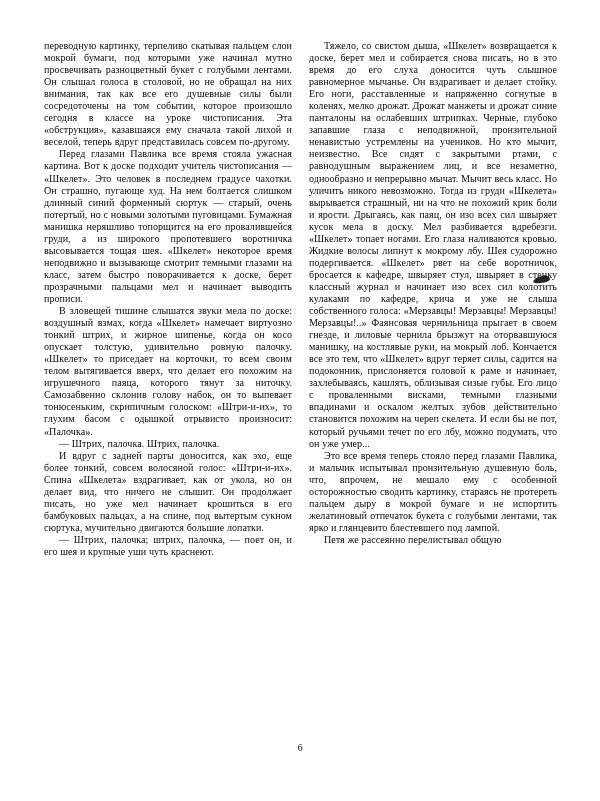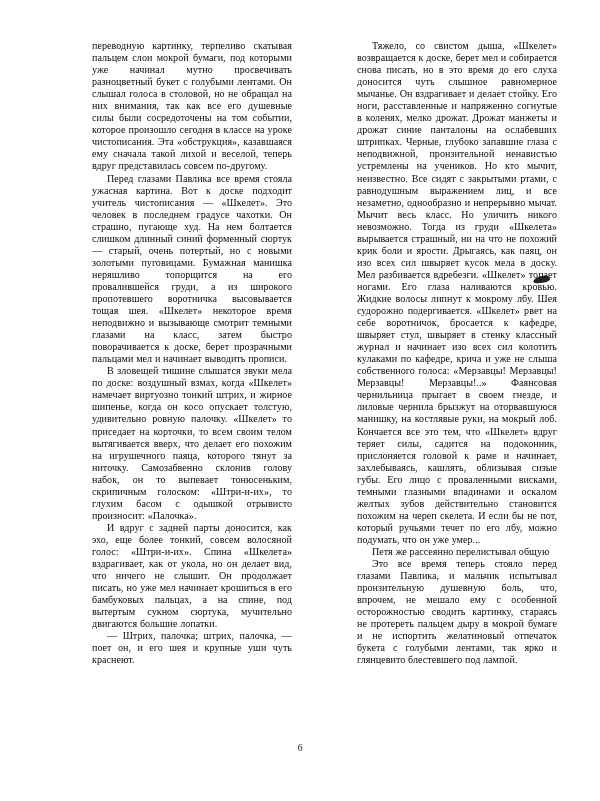--- a/index.html
+++ b/index.html
@@ -56,21 +56,20 @@
     text-indent: 0;
   }
 
   .column p.dialogue {
     text-indent: 15px;
   }
 
   
   .column p {
     text-align-last: left;
-    margin-left: 48px;
   }
 
   .page-number {
     position: absolute;
     left: 0;
     top: 742px;
     width: 600px;
     text-align: center;
     font-size: 9.5px;
     line-height: 12px;
@@ -96,28 +95,29 @@
 <body>
 
 <div class="page">
 
   <div class="page-body">
 
     <div class="column">
       <p class="cont">переводную картинку, терпеливо скатывая пальцем слои мокрой бумаги, под которыми уже начинал мутно просвечивать разноцветный букет с голубыми лентами. Он слышал голоса в столовой, но не обращал на них внимания, так как все его душевные силы были сосредоточены на том событии, которое произошло сегодня в классе на уроке чистописания. Эта «обструкция», казавшаяся ему сначала такой лихой и веселой, теперь вдруг представилась совсем по-другому.</p>
       <p>Перед глазами Павлика все время стояла ужасная картина. Вот к доске подходит учитель чистописания — «Шкелет». Это человек в последнем градусе чахотки. Он страшно, пугающе худ. На нем болтается слишком длинный синий форменный сюртук — старый, очень потертый, но с новыми золотыми пуговицами. Бумажная манишка неряшливо топорщится на его провалившейся груди, а из широкого пропотевшего воротничка высовывается тощая шея. «Шкелет» некоторое время неподвижно и вызывающе смотрит темными глазами на класс, затем быстро поворачивается к доске, берет прозрачными пальцами мел и начинает выводить прописи.</p>
       <p>В зловещей тишине слышатся звуки мела по доске: воздушный взмах, когда «Шкелет» намечает виртуозно тонкий штрих, и жирное шипенье, когда он косо опускает толстую, удивительно ровную палочку. «Шкелет» то приседает на корточки, то всем своим телом вытягивается вверх, что делает его похожим на игрушечного паяца, которого тянут за ниточку. Самозабвенно склонив голову набок, он то выпевает тонюсеньким, скрипичным голоском: «Штри-и-их», то глухим басом с одышкой отрывисто произносит: «Палочка».</p>
+      <p class="dialogue">— Штрих, палочка. Штрих, палочка.</p>
       <p>И вдруг с задней парты доносится, как эхо, еще более тонкий, совсем волосяной голос: «Штри-и-их». Спина «Шкелета» вздрагивает, как от укола, но он делает вид, что ничего не слышит. Он продолжает писать, но уже мел начинает крошиться в его бамбуковых пальцах, а на спине, под вытертым сукном сюртука, мучительно двигаются большие лопатки.</p>
       <p class="dialogue">— Штрих, палочка; штрих, палочка, — поет он, и его шея и крупные уши чуть краснеют.</p>
     </div>
 
     <div class="column">
       <p>Тяжело, со свистом дыша, «Шкелет» возвращается к доске, берет мел и собирается снова писать, но в это время до его слуха доносится чуть слышное равномерное мычанье. Он вздрагивает и делает стойку. Его ноги, расставленные и напряженно согнутые в коленях, мелко дрожат. Дрожат манжеты и дрожат синие панталоны на ослабевших штрипках. Черные, глубоко запавшие глаза с неподвижной, пронзительной ненавистью устремлены на учеников. Но кто мычит, неизвестно. Все сидят с закрытыми ртами, с равнодушным выражением лиц, и все незаметно, однообразно и непрерывно мычат. Мычит весь класс. Но уличить никого невозможно. Тогда из груди «Шкелета» вырывается страшный, ни на что не похожий крик боли и ярости. Дрыгаясь, как паяц, он изо всех сил швыряет кусок мела в доску. Мел разбивается вдребезги. «Шкелет» топает ногами. Его глаза наливаются кровью. Жидкие волосы липнут к мокрому лбу. Шея судорожно подергивается. «Шкелет» рвет на себе воротничок, бросается к кафедре, швыряет стул, швыряет в стенку классный журнал и начинает изо всех сил колотить кулаками по кафедре, крича и уже не слыша собственного голоса: «Мерзавцы! Мерзавцы! Мерзавцы! Мерзавцы!..» Фаянсовая чернильница прыгает в своем гнезде, и лиловые чернила брызжут на оторвавшуюся манишку, на костлявые руки, на мокрый лоб. Кончается все это тем, что «Шкелет» вдруг теряет силы, садится на подоконник, прислоняется головой к раме и начинает, захлебываясь, кашлять, облизывая сизые губы. Его лицо с проваленными висками, темными глазными впадинами и оскалом желтых зубов действительно становится похожим на череп скелета. И если бы не пот, который ручьями течет по его лбу, можно подумать, что он уже умер...</p>
+      <p>Это все время теперь стояло перед глазами Павлика, и мальчик испытывал пронзительную душевную боль, что, впрочем, не мешало ему с особенной осторожностью сводить картинку, стараясь не протереть пальцем дыру в мокрой бумаге и не испортить желатиновый отпечаток букета с голубыми лентами, так ярко и глянцевито блестевшего под лампой.</p>
       <p>Петя же рассеянно перелистывал общую</p>
-      <p>Это все время теперь стояло перед глазами Павлика, и мальчик испытывал пронзительную душевную боль, что, впрочем, не мешало ему с особенной осторожностью сводить картинку, стараясь не протереть пальцем дыру в мокрой бумаге и не испортить желатиновый отпечаток букета с голубыми лентами, так ярко и глянцевито блестевшего под лампой.</p>
     </div>
 
   </div>
 
   <div class="ink-blot"></div>
 
   <div class="page-number">6</div>
 
 </div>
 

